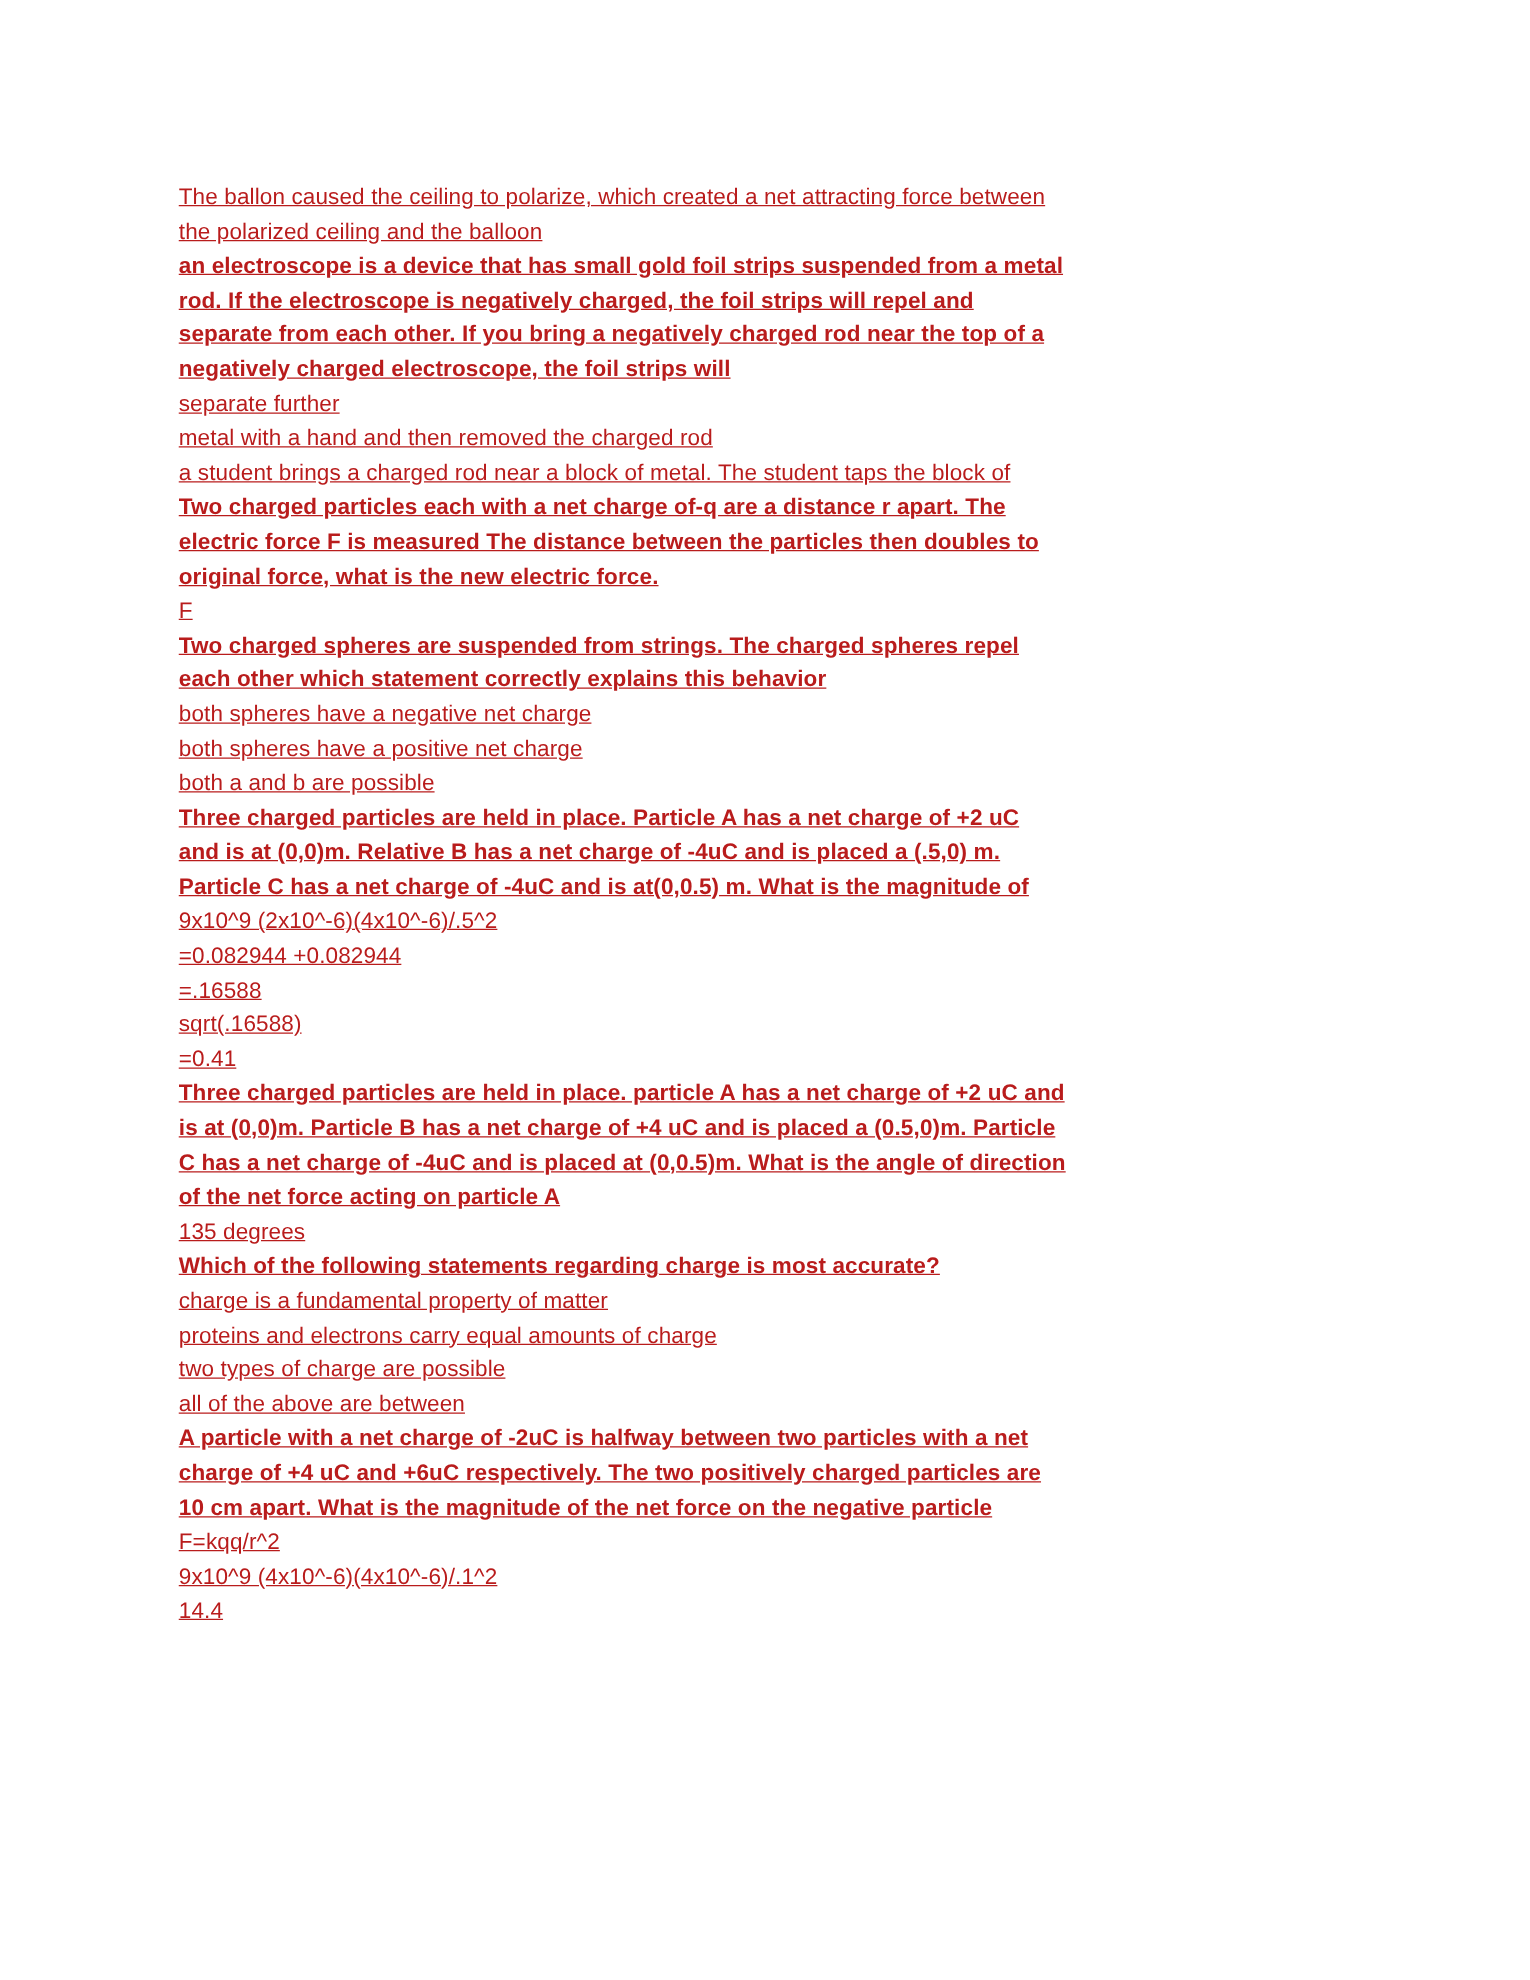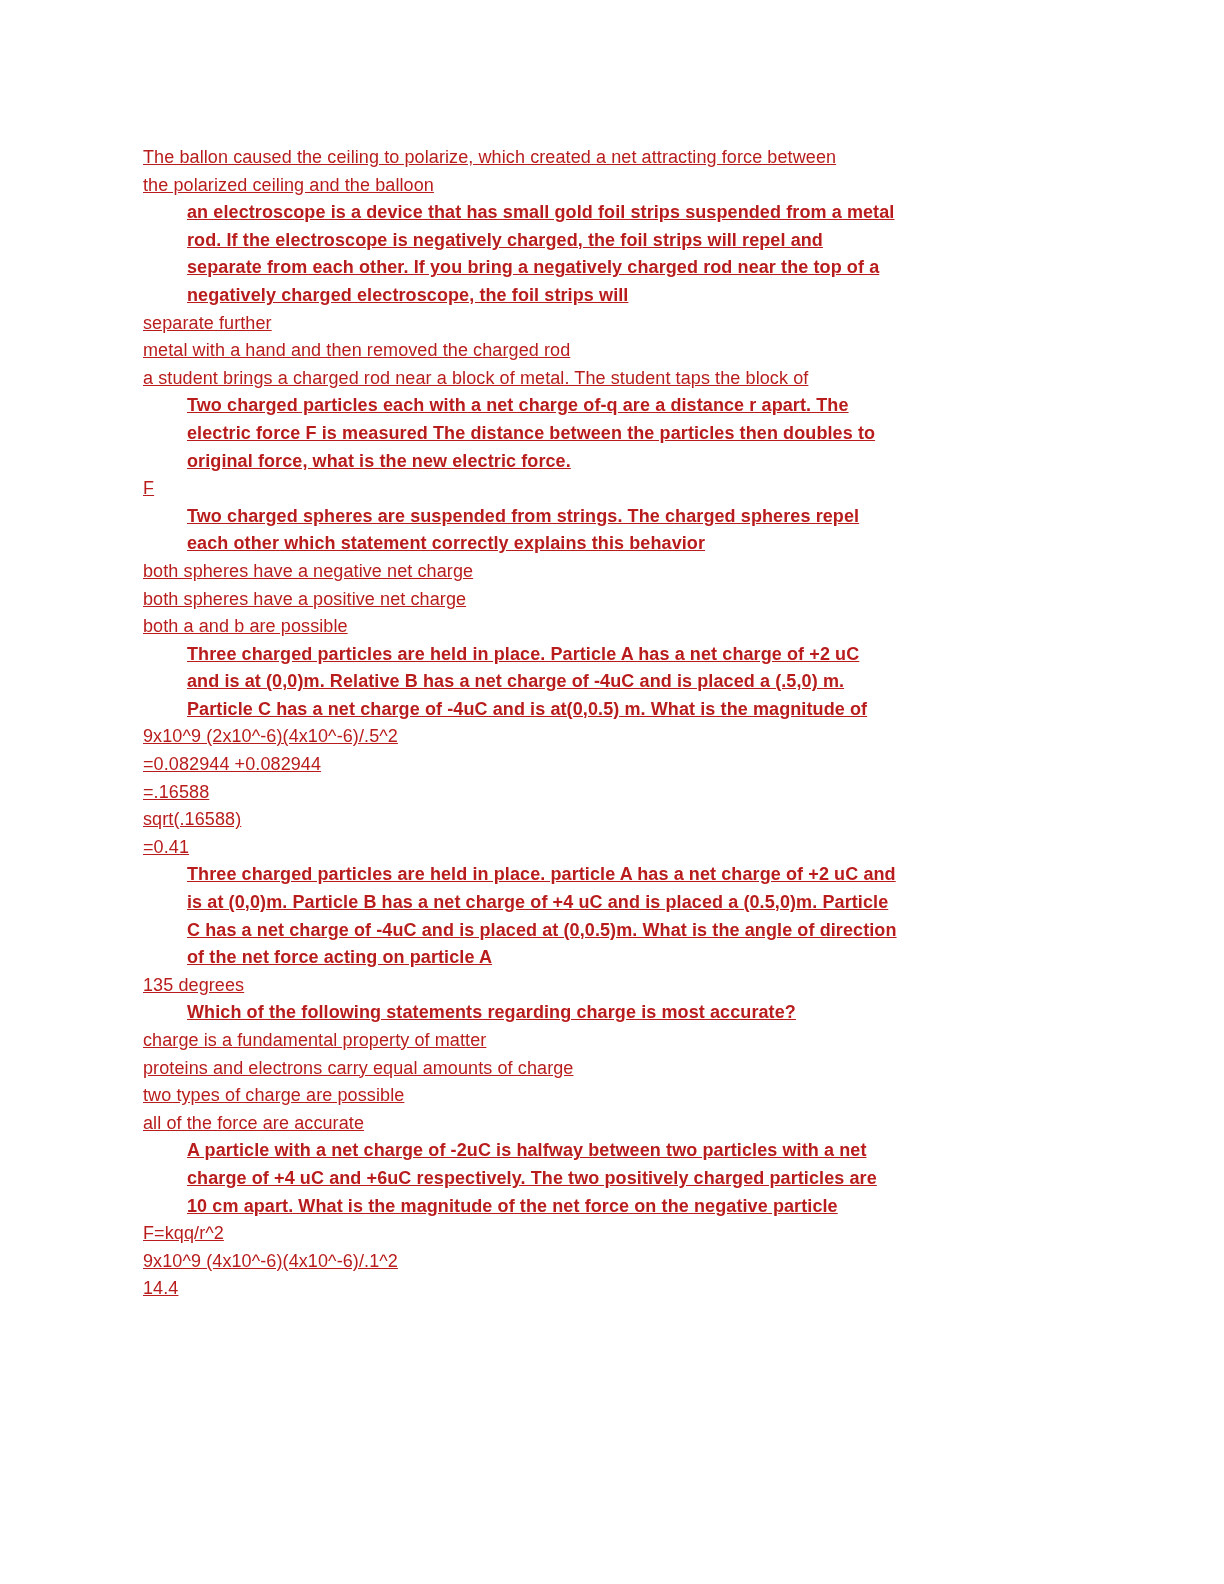--- a/index.html
+++ b/index.html
@@ -29,21 +29,20 @@
     line-height: 27.6px;
     height: 27.6px;
     white-space: nowrap;
     color: #b91c1c;
     font-weight: 400;
     letter-spacing: 0.1px;
     text-decoration: underline;
   }
   .line.bold {
     font-weight: 700;
-    margin-left: 44px;
   }
 </style>
 </head>
 <body>
 
 <div class="page">
   <div class="doc-body" style="color: rgb(43, 51, 68);">
       <div class="line">The ballon caused the ceiling to polarize, which created a net attracting force between</div>
       <div class="line">the polarized ceiling and the balloon</div>
       <div class="line bold">an electroscope is a device that has small gold foil strips suspended from a metal</div>
@@ -72,21 +71,21 @@
       <div class="line">=0.41</div>
       <div class="line bold">Three charged particles are held in place. particle A has a net charge of +2 uC and</div>
       <div class="line bold">is at (0,0)m. Particle B has a net charge of +4 uC and is placed a (0.5,0)m. Particle</div>
       <div class="line bold">C has a net charge of -4uC and is placed at (0,0.5)m. What is the angle of direction</div>
       <div class="line bold">of the net force acting on particle A</div>
       <div class="line">135 degrees</div>
       <div class="line bold">Which of the following statements regarding charge is most accurate?</div>
       <div class="line">charge is a fundamental property of matter</div>
       <div class="line">proteins and electrons carry equal amounts of charge</div>
       <div class="line">two types of charge are possible</div>
-      <div class="line">all of the force are accurate</div>
+      <div class="line">all of the above are between</div>
       <div class="line bold">A particle with a net charge of -2uC is halfway between two particles with a net</div>
       <div class="line bold">charge of +4 uC and +6uC respectively. The two positively charged particles are</div>
       <div class="line bold">10 cm apart. What is the magnitude of the net force on the negative particle</div>
       <div class="line">F=kqq/r^2</div>
       <div class="line">9x10^9 (4x10^-6)(4x10^-6)/.1^2</div>
       <div class="line">14.4</div>
     </div>
 </div>
 
 </body></html>

